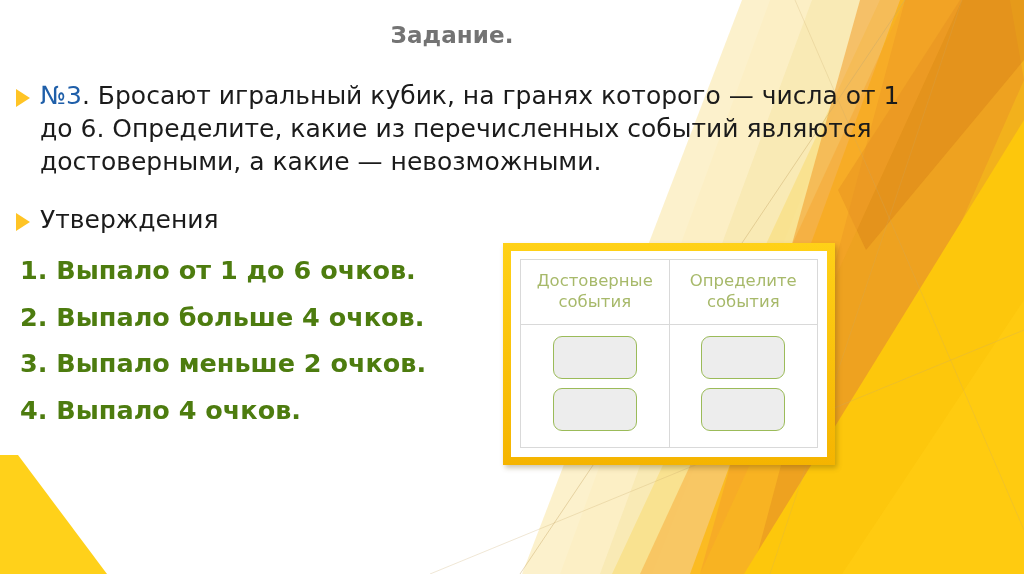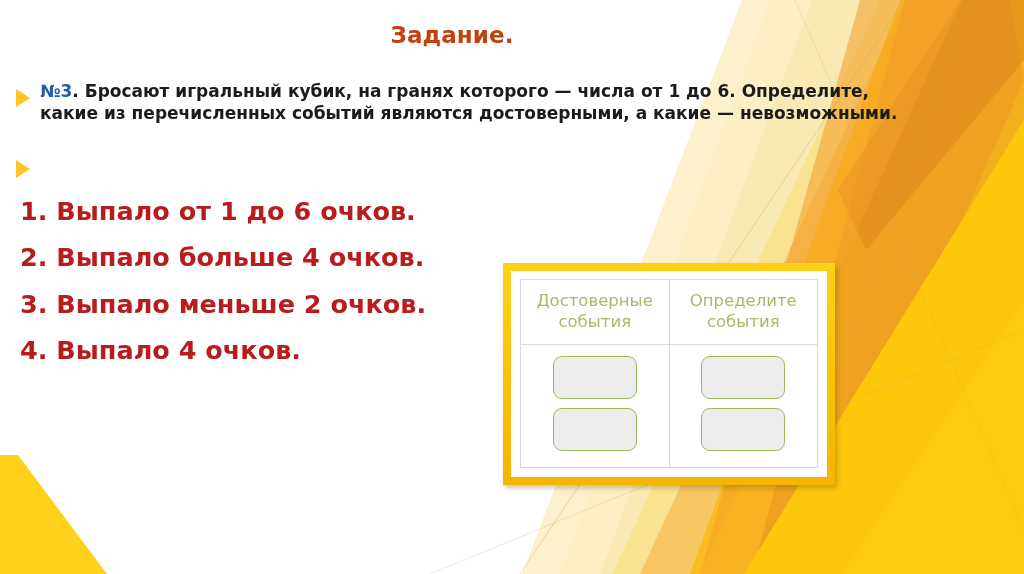--- a/index.html
+++ b/index.html
@@ -26,21 +26,21 @@
     pointer-events: none;
   }
 
   
   #title {
     position: absolute;
     left: 0;
     top: 22px;
     width: 904px;
     text-align: center;
-    color: #c2410c;
+    color: #737373;
     font-size: 23px;
     font-weight: bold;
     letter-spacing: .1px;
   }
 
   
   #content {
     position: absolute;
     left: 16px;
     top: 80px;
@@ -55,36 +55,36 @@
     flex: 0 0 auto;
     width: 0;
     height: 0;
     border-top: 9px solid transparent;
     border-bottom: 9px solid transparent;
     border-left: 14px solid #FFC425;
     margin-top: 9px;
     margin-right: 10px;
   }
   .bullet-text {
-    font-size: 17px;
-    font-weight: bold;
+    font-size: 25px;
+    font-weight: normal;
     color: #1b1b1b;
     line-height: 1.31;
   }
   .num-label {
     color: #1F5FA9;
   }
 
   .statements {
     margin-top: 9px;
   }
   .stmt {
     font-size: 25.5px;
     font-weight: bold;
-    color: #b91c1c;
+    color: #4d7c0f;
     line-height: 1.0;
     margin-top: 21px;
     margin-left: 4px;
     white-space: nowrap;
   }
   #utv-row {
     margin-top: 26px;
   }
 
   
@@ -92,21 +92,20 @@
     position: absolute;
     left: 503px;
     top: 243px;
     width: 332px;
     height: 222px;
     background: #F7B40A;
     background: linear-gradient(180deg,#FFD117 0%, #F5B400 100%);
     box-sizing: border-box;
     padding: 8px;
     box-shadow: 2px 3px 5px rgba(90,70,10,.30);
-    margin-top: 20px;
   }
   #table-inner {
     width: 100%;
     height: 100%;
     background: #ffffff;
     box-sizing: border-box;
     padding: 8px 9px 9px 9px;
   }
   table.evt {
     width: 100%;
@@ -172,20 +171,21 @@
 
   <div id="content">
 
     <div class="bullet-row">
       <span class="tri-bullet"></span>
       <div class="bullet-text"><span class="num-label">№3</span><span>. Бросают игральный кубик, на гранях которого — числа от 1 до 6. Определите, какие из перечисленных событий являются достоверными, а какие — невозможными.</span></div>
     </div>
 
     <div class="bullet-row" id="utv-row">
       <span class="tri-bullet"></span>
+      <div class="bullet-text">Утверждения</div>
     </div>
 
     <div class="statements">
       <div class="stmt"><span>1.</span>
            <span>Выпало от 1 до 6 очков.</span></div>
       <div class="stmt"><span>2.</span>
            <span>Выпало больше 4 очков.</span></div>
       <div class="stmt"><span>3.</span>
            <span>Выпало меньше 2 очков.</span></div>
       <div class="stmt"><span>4.</span>

